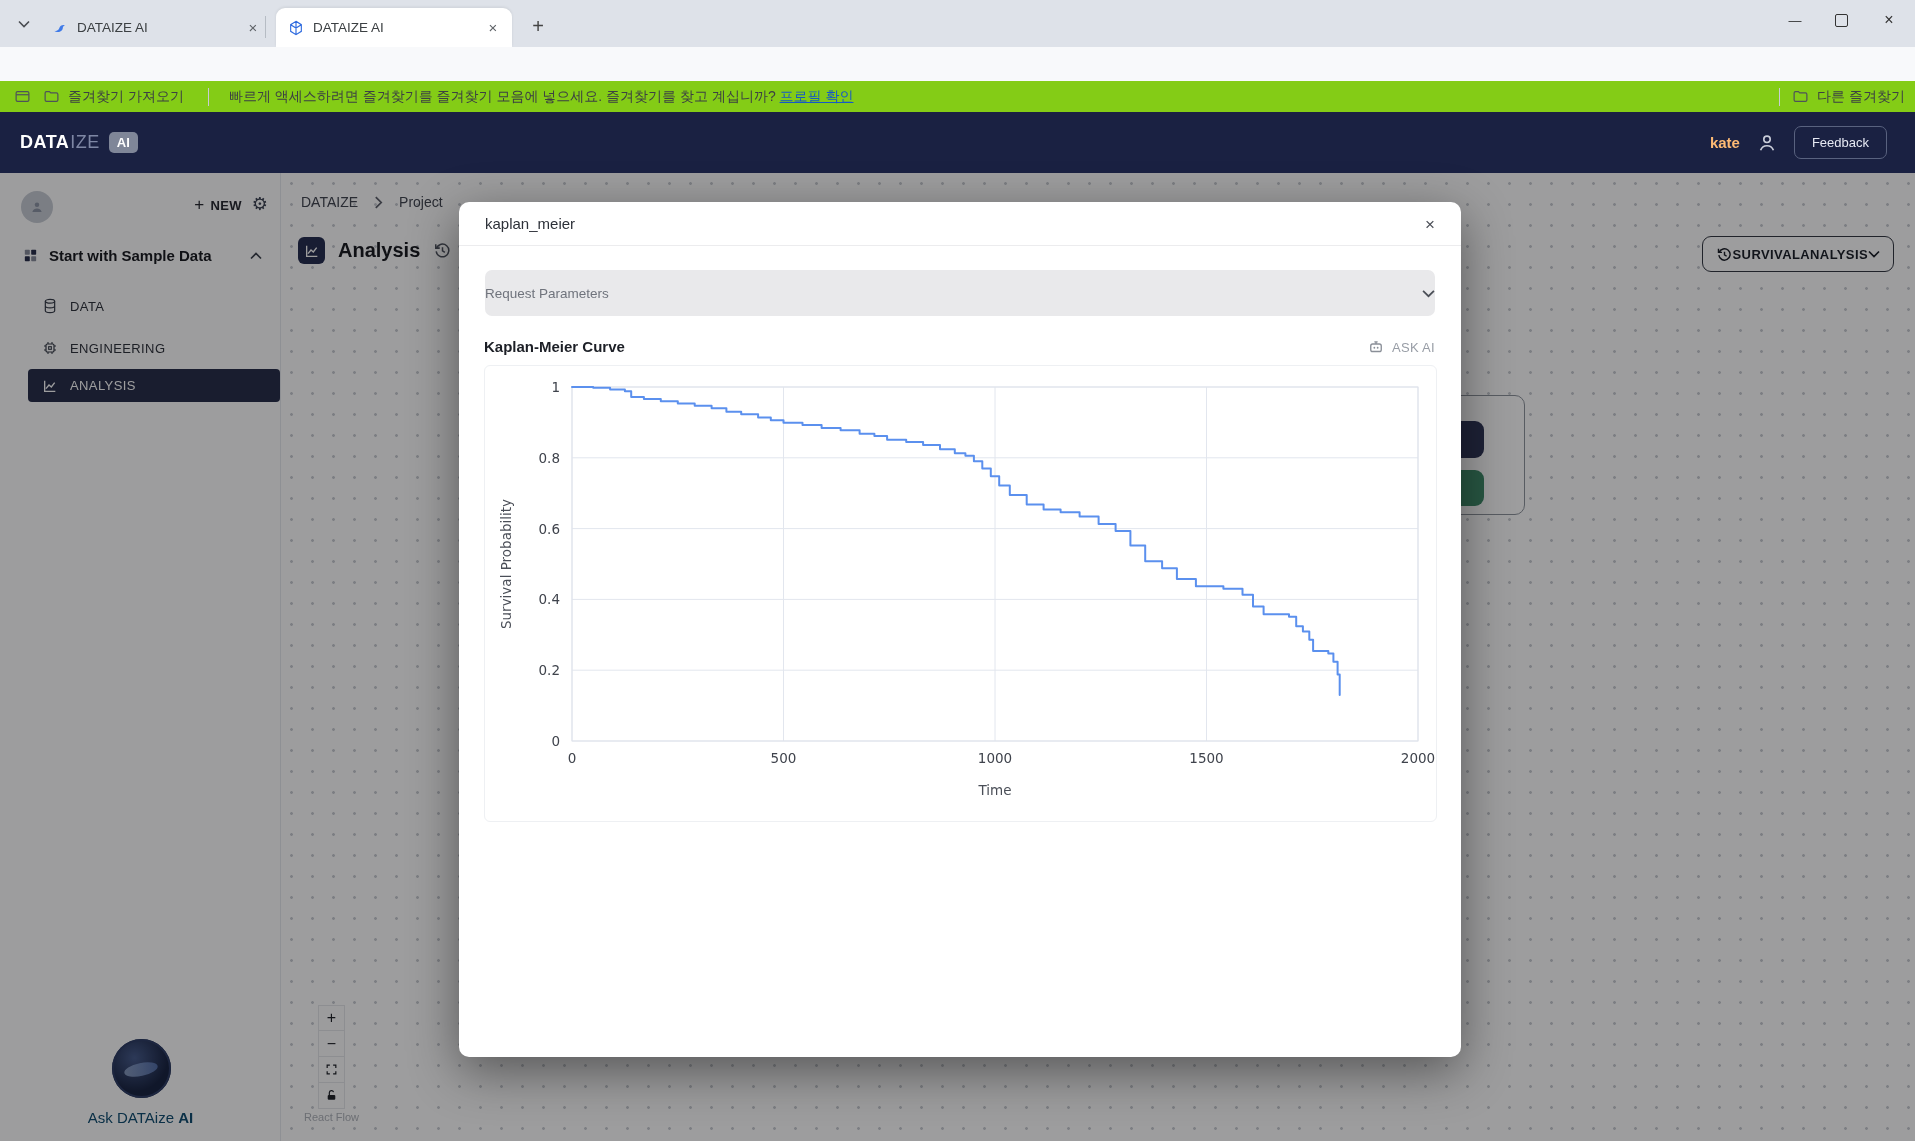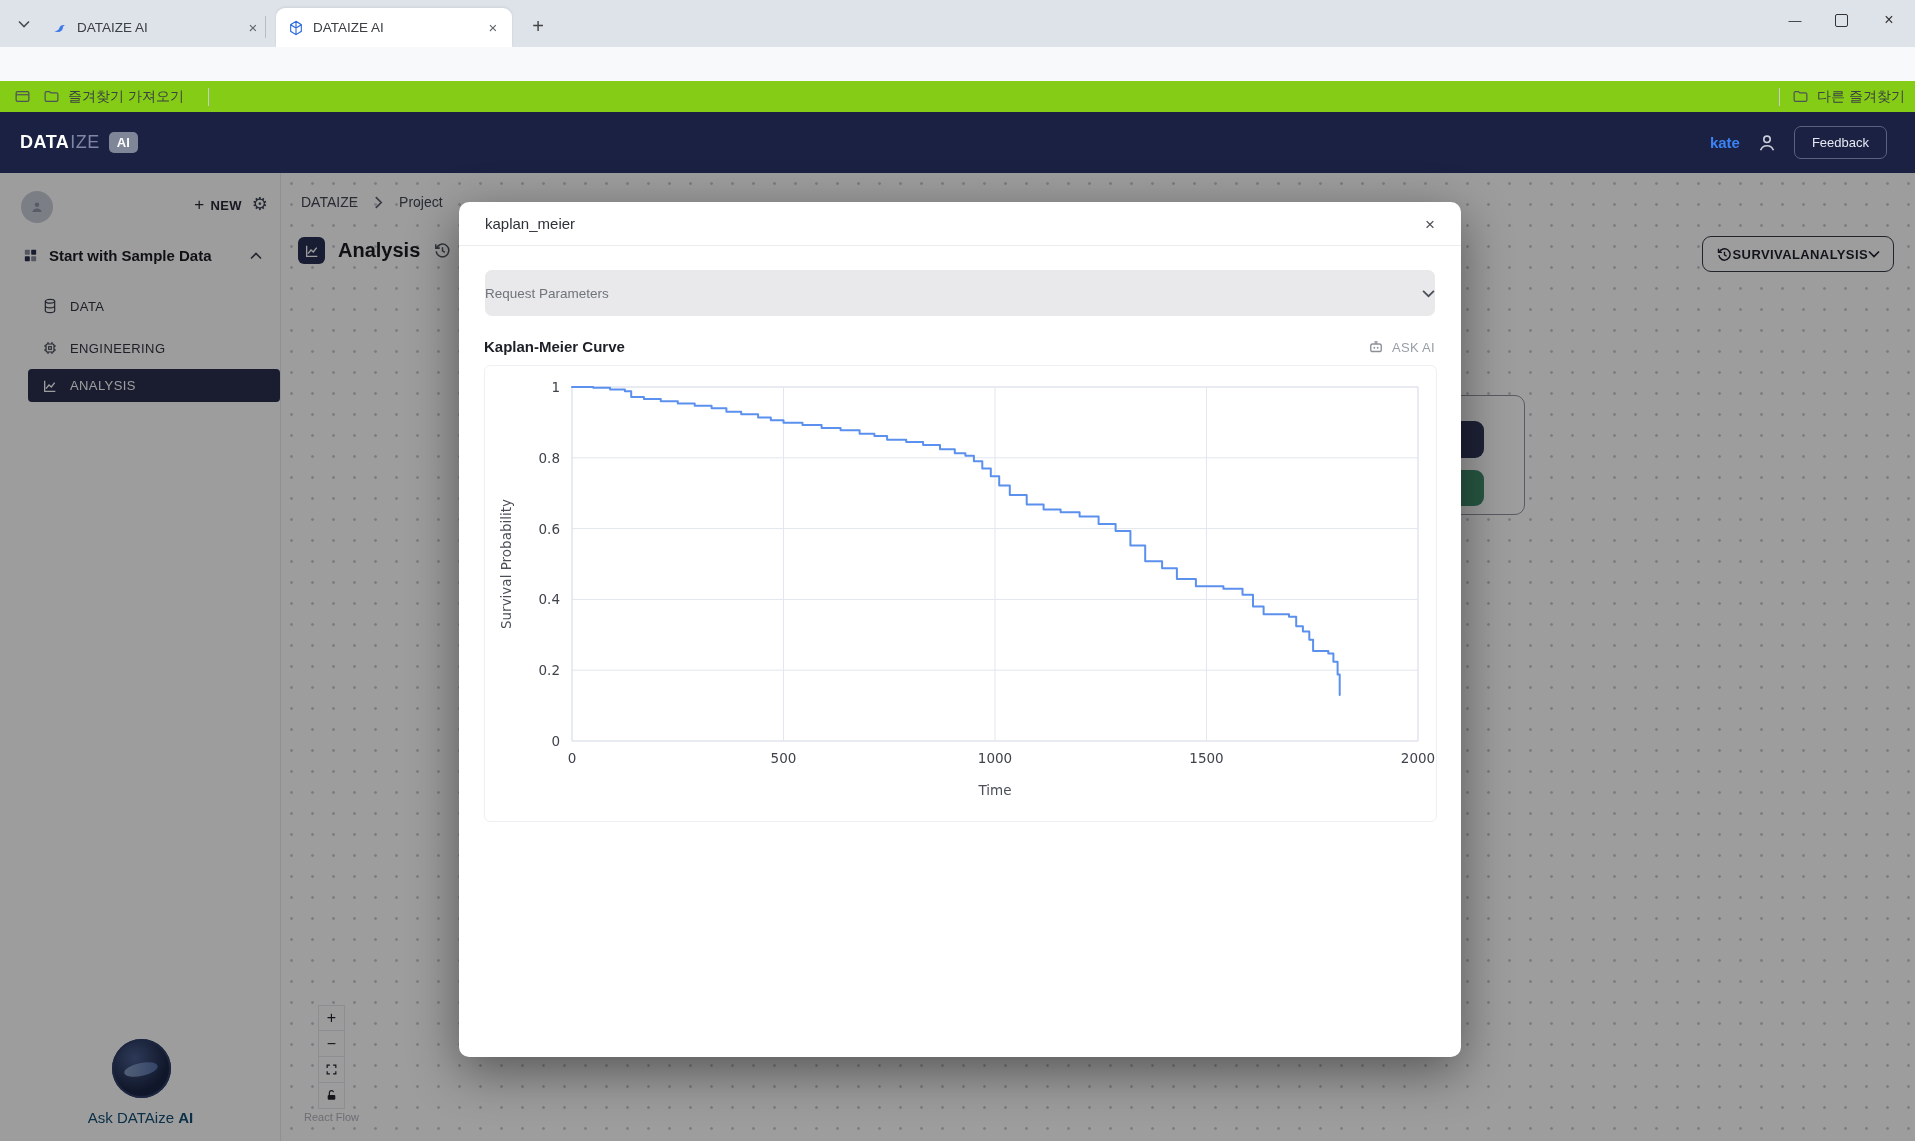--- a/index.html
+++ b/index.html
@@ -40,21 +40,21 @@
   #fb-hint a{color:#1558c9;text-decoration:underline;}
   #fb-hint{white-space:nowrap;}
 
   
   #appheader{left:0;top:112px;width:1915px;height:61px;background:#1a2142;color:#fff;}
   #logo{left:20px;top:0;height:61px;display:flex;align-items:center;}
   #logo .p1{font-weight:bold;font-size:18px;letter-spacing:.5px;color:#fff;}
   #logo .p2{font-size:18px;letter-spacing:.5px;color:#7e87a4;margin-left:1px;}
   #logo .badge{margin-left:9px;background:#7f8698;color:#fff;font-weight:bold;font-size:13px;border-radius:5px;padding:3px 8px;}
   #hdr-user{right:0;top:0;height:61px;display:flex;align-items:center;gap:16px;position:absolute;padding-right:28px;}
-  #hdr-username{font-weight:bold;font-size:15px;color:#3b82f6;}
+  #hdr-username{font-weight:bold;font-size:15px;color:#fdba74;}
   #hdr-person{color:#c9cdd9;}
   #feedback-btn{border:1px solid #59627f;border-radius:7px;color:#e6e9f3;font-size:13px;padding:8px 17px;background:transparent;}
 
   
   #appbody{left:0;top:173px;width:1915px;height:968px;}
   #sidebar{left:0;top:0;width:281px;height:968px;background:#fff;border-right:1px solid #e7e9ee;box-sizing:border-box;}
   #sb-avatar{left:21px;top:18px;width:32px;height:32px;border-radius:50%;background:#c7ccd4;color:#8b93a3;display:flex;align-items:center;justify-content:center;}
   #sb-new{right:38px;top:22px;position:absolute;display:flex;align-items:center;gap:6px;font-size:13px;font-weight:bold;color:#23262e;letter-spacing:.4px;}
   #sb-gear{right:12px;top:22px;position:absolute;color:#3a4050;font-size:18px;line-height:1;}
   #sb-section{left:22px;top:74px;position:absolute;display:flex;align-items:center;gap:10px;font-size:15px;font-weight:bold;color:#14161c;width:240px;}
@@ -198,20 +198,24 @@
           <rect x="3" y="5" width="18" height="14" rx="2" fill="none" stroke="currentColor" stroke-width="1.7"></rect>
           <path d="M3 9.5h18" stroke="currentColor" stroke-width="1.7"></path>
         </svg>
       <span class="flex" style="gap:8px;">
         <svg width="17" height="17" viewBox="0 0 24 24" style="color:#4e5359;">
             <path d="M3 7a2 2 0 0 1 2-2h4l2 2h8a2 2 0 0 1 2 2v8a2 2 0 0 1-2 2H5a2 2 0 0 1-2-2z" fill="none" stroke="currentColor" stroke-width="1.7"></path>
           </svg>
         <span>즐겨찾기 가져오기</span>
       </span>
       <span class="fb-divider" style="margin-left:12px;"></span>
+      <span id="fb-hint" style="margin-left:8px;">
+        <span>빠르게 액세스하려면 즐겨찾기를 즐겨찾기 모음에 넣으세요. 즐겨찾기를 찾고 계십니까?</span>
+        <a href="#">프로필 확인</a>
+      </span>
       <span style="flex:1;"></span>
       <span class="fb-divider"></span>
       <span class="flex" style="gap:8px;padding-right:10px;">
         <svg width="17" height="17" viewBox="0 0 24 24" style="color:#4e5359;">
             <path d="M3 7a2 2 0 0 1 2-2h4l2 2h8a2 2 0 0 1 2 2v8a2 2 0 0 1-2 2H5a2 2 0 0 1-2-2z" fill="none" stroke="currentColor" stroke-width="1.7"></path>
           </svg>
         <span>다른 즐겨찾기</span>
       </span>
     </div>
   </div>

